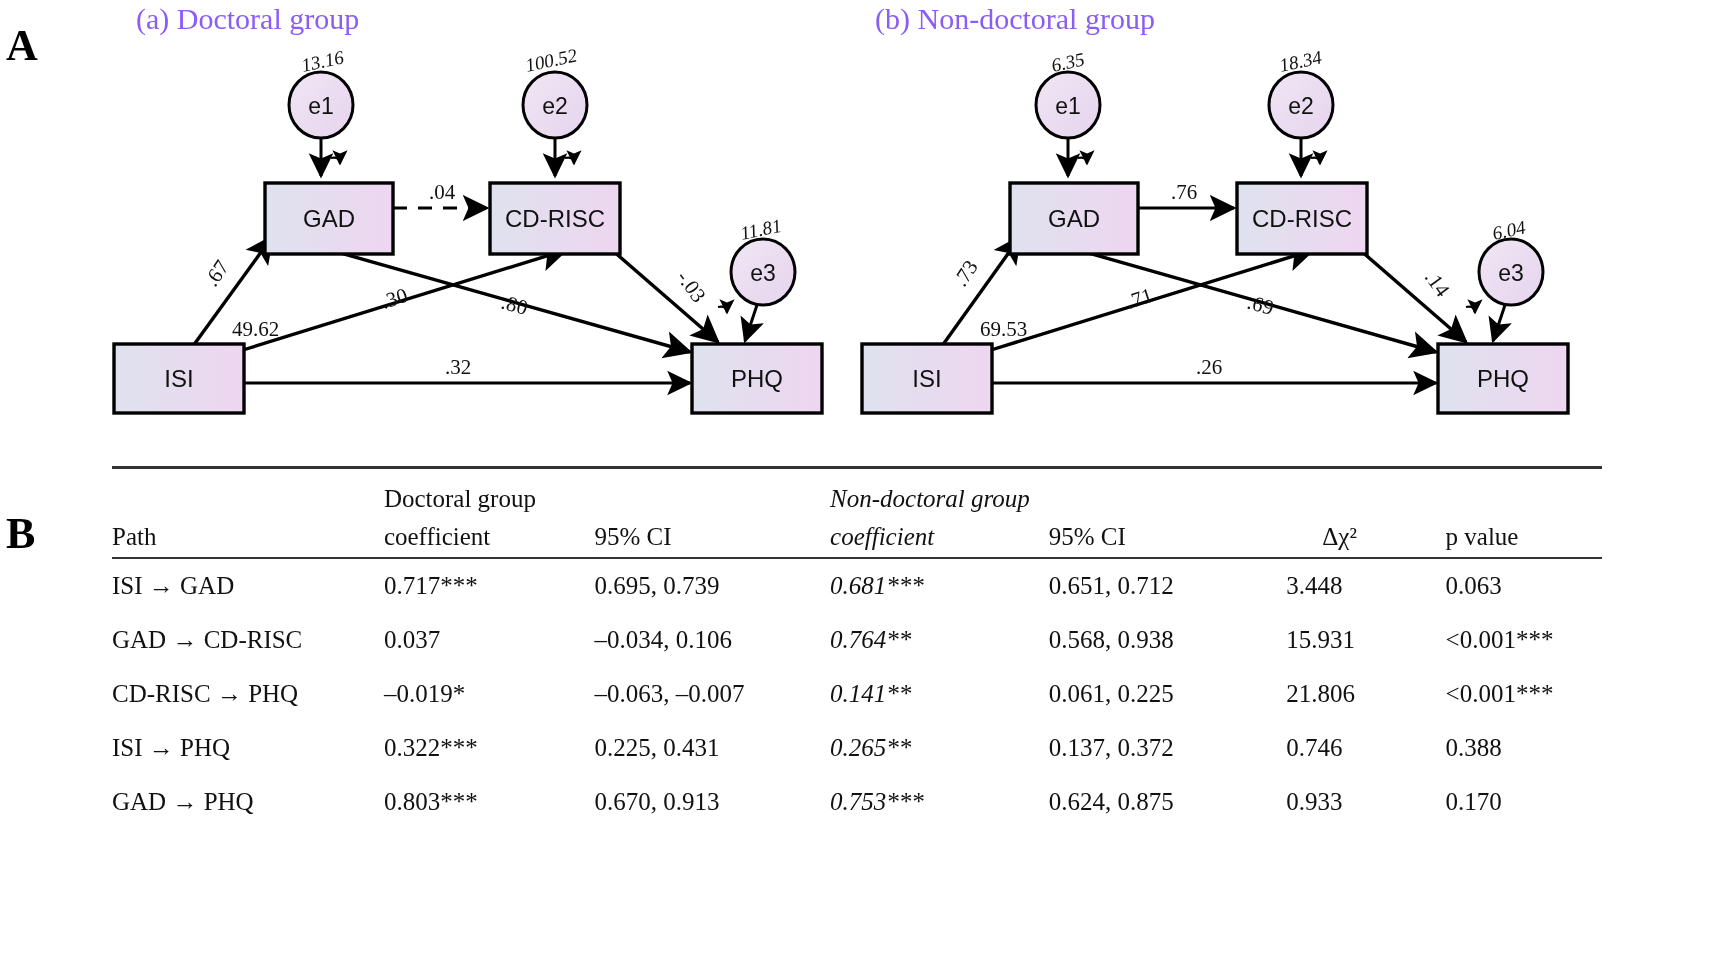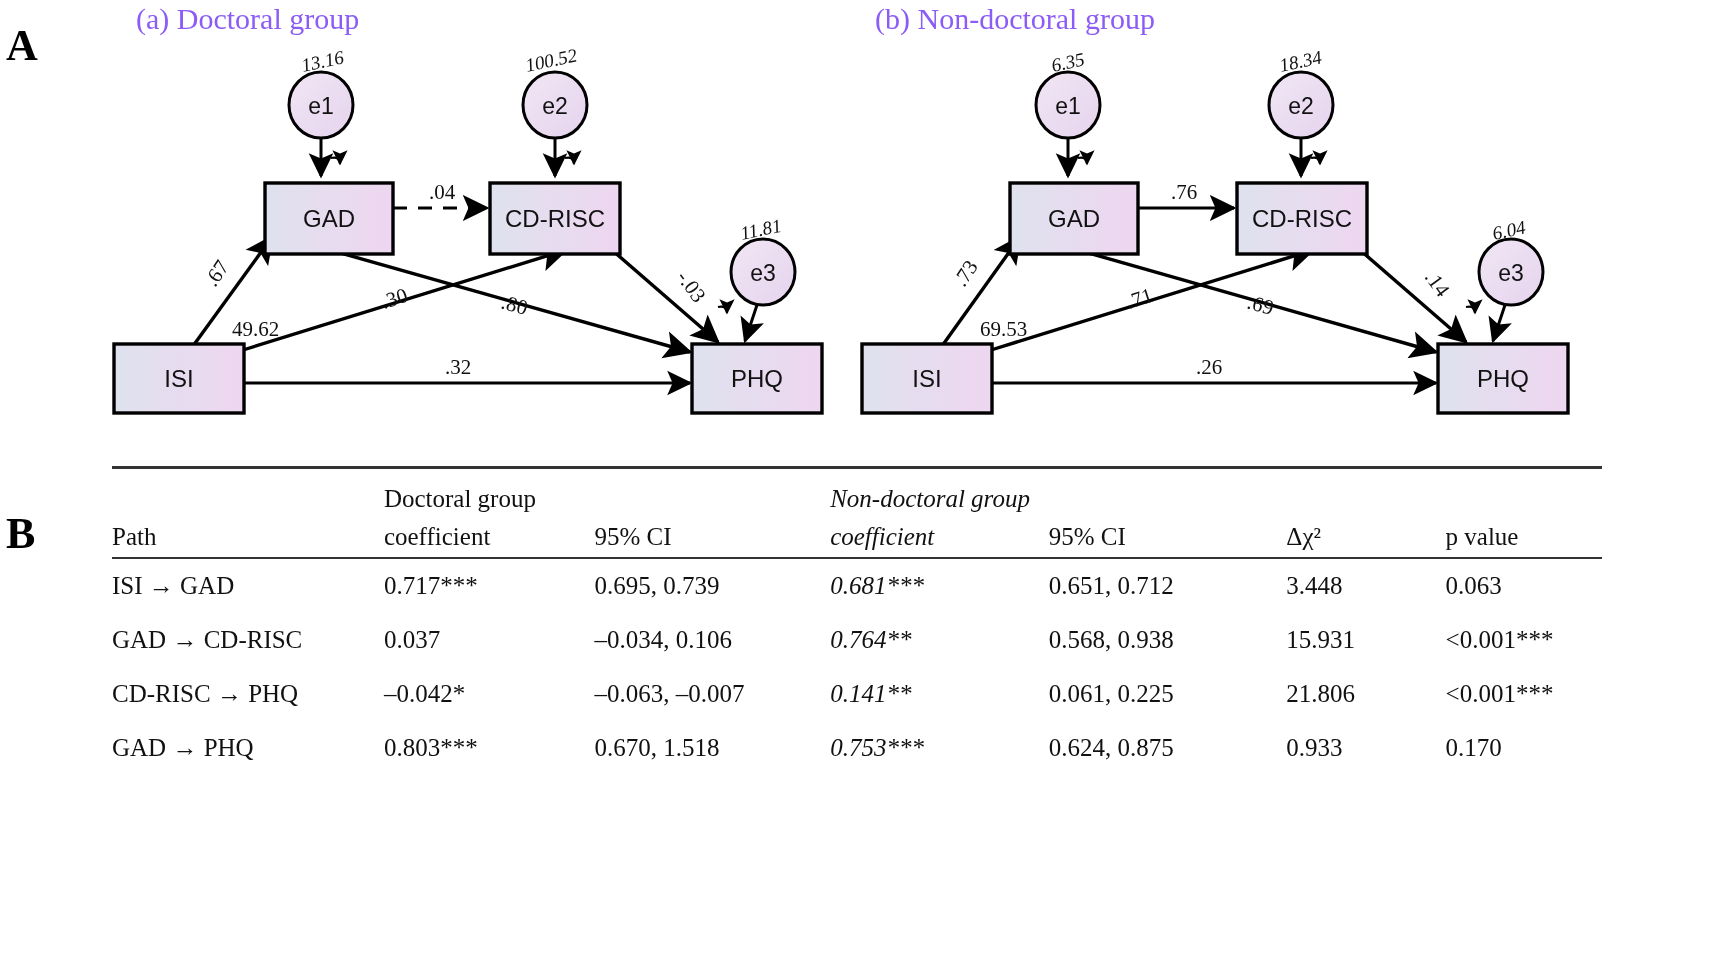--- a/index.html
+++ b/index.html
@@ -84,21 +84,21 @@
     white-space: nowrap;
   }
   .col-path   { width: 278px; }
   .col-dcoef  { width: 215px; }
   .col-dci    { width: 242px; }
   .col-ncoef  { width: 220px; font-style: italic; }
   .col-nci    { width: 246px; }
   .col-chi    { width: 166px; }
   .col-p      { width: 160px; }
 
-  .chi-sym { font-style: normal; }
+  .chi-sym { font-style: normal; margin-left: 36px; }
 </style>
 </head>
 <body>
 
 <div class="panel-letter" id="panel-letter-a">A</div>
 <div class="panel-letter" id="panel-letter-b">B</div>
 
 <div class="sem-title" id="title-a">(a)  Doctoral group</div>
 <div class="sem-title" id="title-b">(b)  Non-doctoral group</div>
 
@@ -286,30 +286,39 @@
         <td class="col-path">GAD → CD-RISC</td>
         <td class="col-dcoef">0.037</td>
         <td class="col-dci">–0.034, 0.106</td>
         <td class="col-ncoef">0.764**</td>
         <td class="col-nci">0.568, 0.938</td>
         <td class="col-chi">15.931</td>
         <td class="col-p">&lt;0.001***</td>
       </tr>
       <tr>
         <td class="col-path">CD-RISC → PHQ</td>
-        <td class="col-dcoef">–0.042*</td>
+        <td class="col-dcoef">–0.019*</td>
         <td class="col-dci">–0.063, –0.007</td>
         <td class="col-ncoef">0.141**</td>
         <td class="col-nci">0.061, 0.225</td>
         <td class="col-chi">21.806</td>
         <td class="col-p">&lt;0.001***</td>
       </tr>
       <tr>
+        <td class="col-path">ISI → PHQ</td>
+        <td class="col-dcoef">0.322***</td>
+        <td class="col-dci">0.225, 0.431</td>
+        <td class="col-ncoef">0.265**</td>
+        <td class="col-nci">0.137, 0.372</td>
+        <td class="col-chi">0.746</td>
+        <td class="col-p">0.388</td>
+      </tr>
+      <tr>
         <td class="col-path">GAD → PHQ</td>
         <td class="col-dcoef">0.803***</td>
-        <td class="col-dci">0.670, 1.518</td>
+        <td class="col-dci">0.670, 0.913</td>
         <td class="col-ncoef">0.753***</td>
         <td class="col-nci">0.624, 0.875</td>
         <td class="col-chi">0.933</td>
         <td class="col-p">0.170</td>
       </tr>
     </tbody>
 </table>
 
 </body></html>

